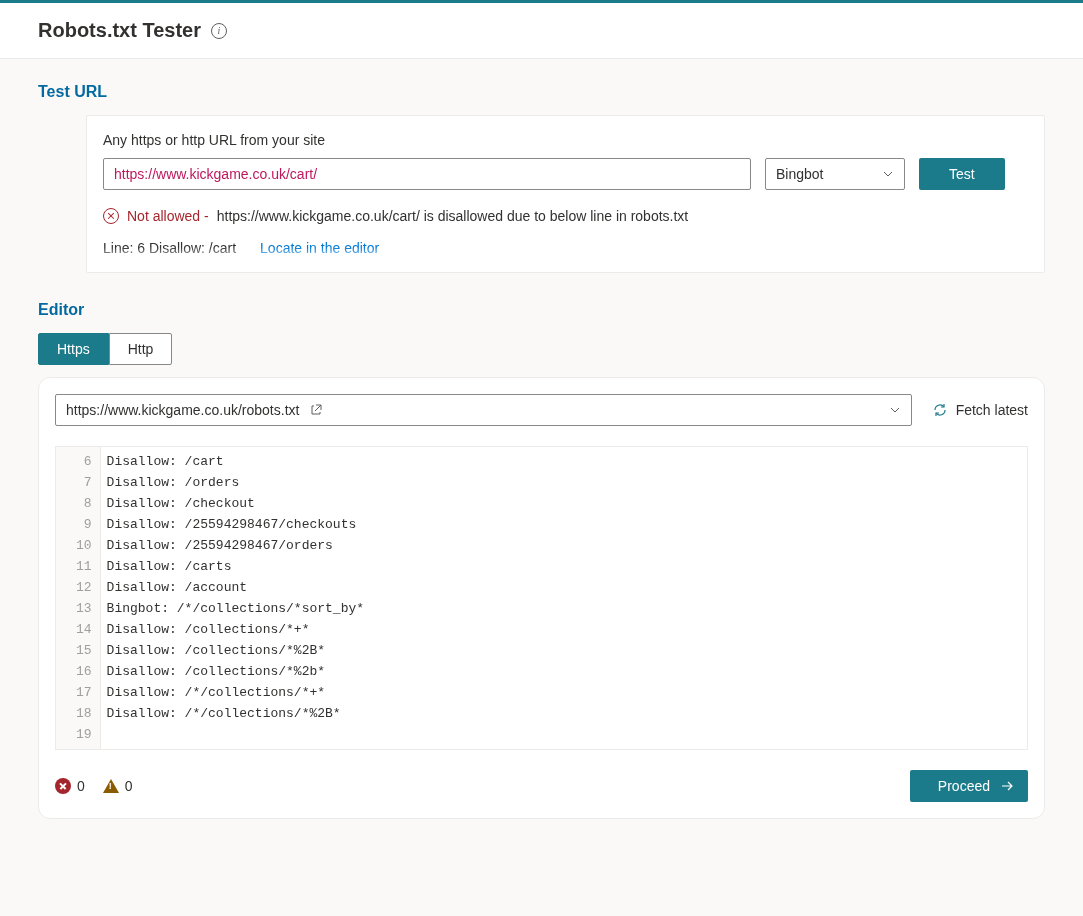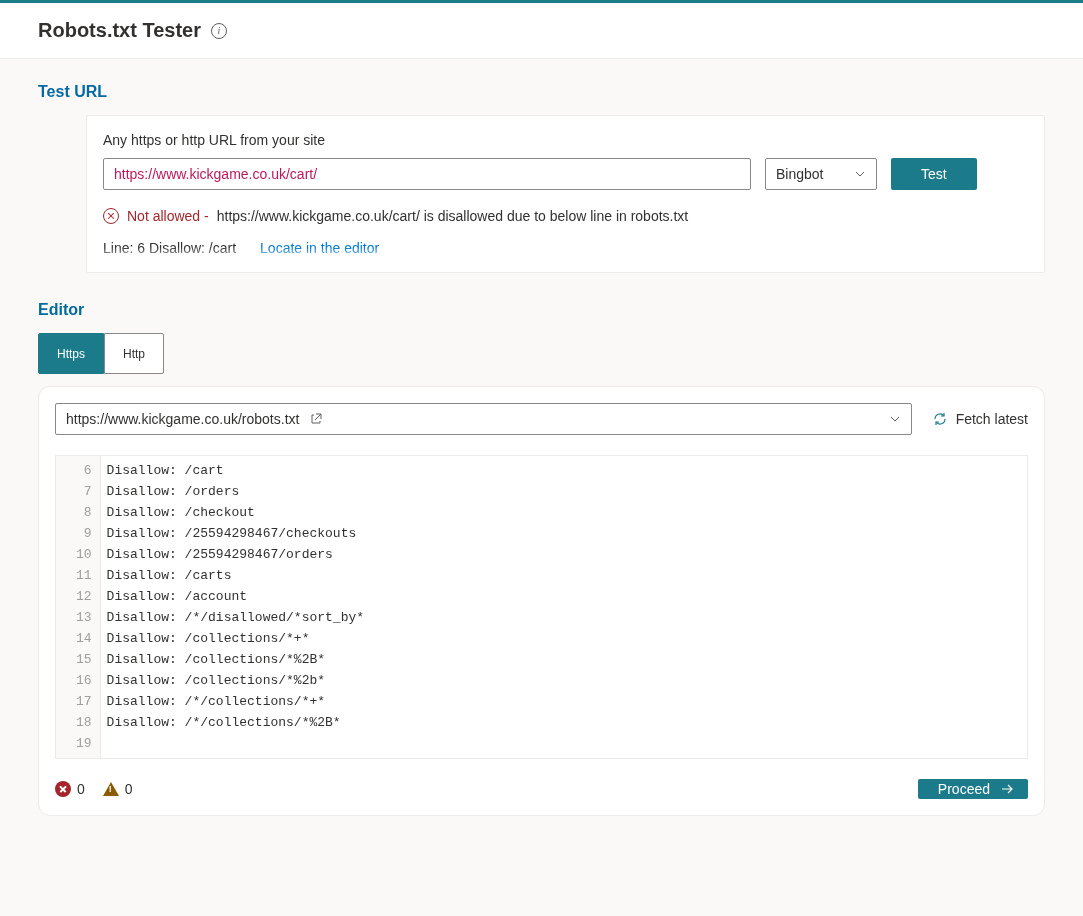--- a/index.html
+++ b/index.html
@@ -78,21 +78,21 @@
     border: 1px solid #8a8886;
     border-radius: 2px;
     padding: 0 10px;
     font-size: 14px;
     font-family: inherit;
     color: #be185d;
     outline: none;
   }
   .select-wrap {
     position: relative;
-    width: 112px;
+    width: 140px;
     height: 32px;
     border: 1px solid #8a8886;
     border-radius: 2px;
     display: flex;
     align-items: center;
     padding: 0 10px;
     cursor: pointer;
     background: #fff;
   }
   .select-wrap .chev {
@@ -170,26 +170,26 @@
     height: 24px;
     background: linear-gradient(to bottom, rgba(255,255,255,0), #fff 70%);
     pointer-events: none;
   }
   
   .tabs {
     display: inline-flex;
     margin-bottom: 12px;
   }
   .tab {
-    height: 41px;
+    height: 32px;
     padding: 0 18px;
     border: 1px solid #8a8886;
     display: flex;
     align-items: center;
-    font-size: 12px;
+    font-size: 14px;
     cursor: pointer;
     background: #fff;
   }
   .tab.active {
     background: #1b7b8a;
     color: #fff;
     border-color: #1b7b8a;
   }
   .tab:first-child { border-radius: 2px 0 0 2px; }
   .tab:last-child { border-radius: 0 2px 2px 0; border-left: none; }
@@ -309,22 +309,22 @@
     font-size: 9px;
     font-weight: bold;
     left: -2px;
     top: 2px;
   }
   .proceed-btn {
     margin-left: auto;
     background: #1b7b8a;
     color: #fff;
     border: none;
-    height: 20px;
-    padding: 0 14px 0 20px;
+    height: 32px;
+    padding: 0 14px 0 28px;
     font-size: 14px;
     font-family: inherit;
     border-radius: 2px;
     cursor: pointer;
     display: flex;
     align-items: center;
     gap: 10px;
   }
   svg { display: block; }
 </style>
@@ -430,21 +430,21 @@
           <div>19</div>
         </div>
       <div class="code" id="code">
           <div>Disallow: /cart</div>
           <div>Disallow: /orders</div>
           <div>Disallow: /checkout</div>
           <div>Disallow: /25594298467/checkouts</div>
           <div>Disallow: /25594298467/orders</div>
           <div>Disallow: /carts</div>
           <div>Disallow: /account</div>
-          <div>Disallow: /*/disallowed/*sort_by*</div>
+          <div>Bingbot: /*/collections/*sort_by*</div>
           <div>Disallow: /collections/*+*</div>
           <div>Disallow: /collections/*%2B*</div>
           <div>Disallow: /collections/*%2b*</div>
           <div>Disallow: /*/collections/*+*</div>
           <div>Disallow: /*/collections/*%2B*</div>
         </div>
     </div>
 
     <div class="footer-row">
       <div class="counts">

